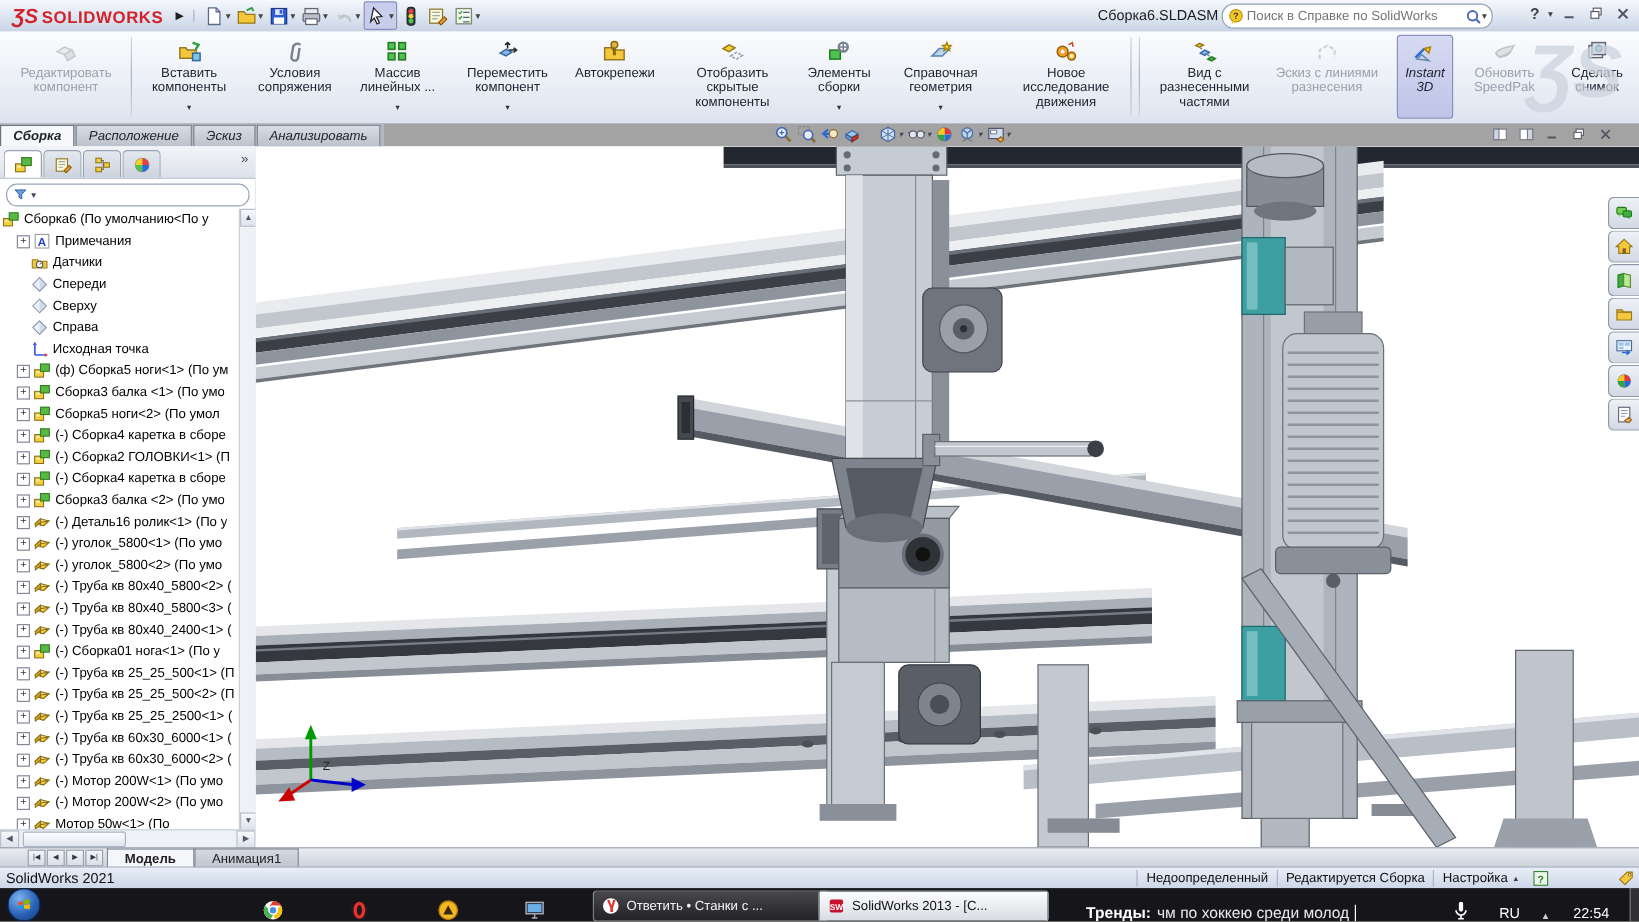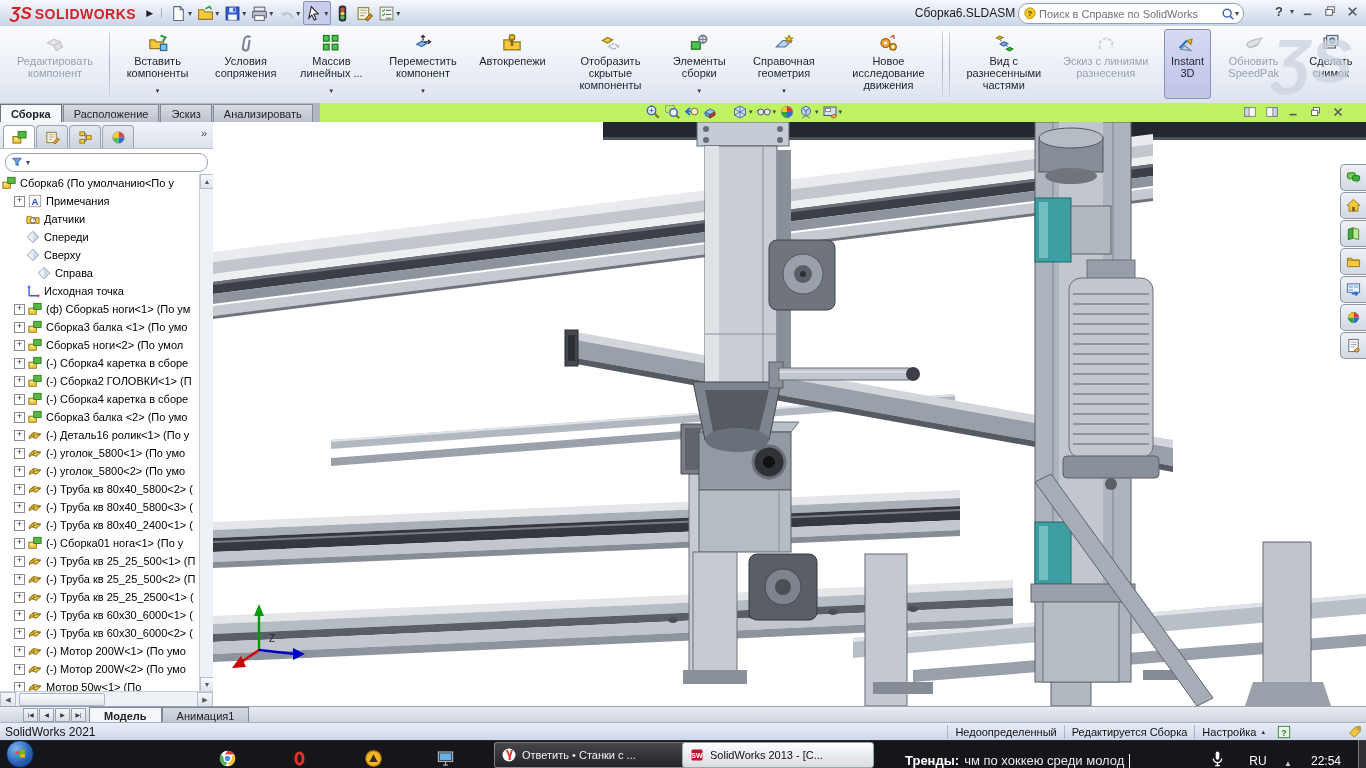--- a/index.html
+++ b/index.html
@@ -35,26 +35,26 @@
     background:linear-gradient(#fbfcfe,#e8edf5 65%,#dde3ee);border-bottom:1px solid #98a1b0;}
   .ribbon-inner{position:absolute;left:4px;top:3px;display:flex;align-items:stretch;height:70px;}
   .rbtn{display:flex;flex-direction:column;align-items:center;justify-content:flex-start;
     padding:3px 5px 1px;margin:0 1px;border:1px solid transparent;border-radius:3px;
     font-size:11px;line-height:12px;color:#1c2230;text-align:center;max-width:88px;}
   .rbtn .icon{width:20px;height:20px;margin-bottom:2px;flex:0 0 auto;}
   .rbtn .rlabel{max-height:36px;overflow:hidden;}
   .rbtn .caret{font-size:7px;color:#333;margin-top:auto;}
   .rbtn.disabled{color:#9aa1ae;}
   .rbtn.disabled .icon{opacity:.45;filter:grayscale(85%);}
-  .rbtn.active{background:linear-gradient(#d6daf2,#bfc4e8);border:1px solid #8b90bf;}
+  .rbtn.active{background:linear-gradient(#d6daf2,#bfc4e8);border:1px solid #8b90bf;font-style:italic;}
   .rsep{width:1px;background:linear-gradient(#cfd6e2,#aab3c2,#cfd6e2);margin:2px 3px;}
   .ds-watermark{position:absolute;right:14px;top:4px;font-size:62px;line-height:62px;
     font-style:italic;font-weight:bold;color:#ccd3de;opacity:.75;}
   
-  .tabrow{position:absolute;top:103px;left:0;right:0;height:19px;background:#bef264;}
+  .tabrow{position:absolute;top:103px;left:0;right:0;height:19px;background:#a3a3a3;font-style:italic;}
   .tabs-left{position:absolute;left:0;top:0;width:320px;height:19px;background:#b2b8c3;display:flex;align-items:flex-end;}
   .ctab{height:17px;display:flex;align-items:center;padding:0 10px;font-size:11px;color:#20242c;
     background:linear-gradient(#d8dce3,#bcc2cc);border:1px solid #848c99;border-bottom:none;margin-right:1px;}
   .ctab.active{background:#f7f8fa;font-weight:bold;border-color:#6c7380;}
   .headsup{position:absolute;left:645px;top:1px;display:flex;align-items:center;gap:3px;}
   .hbtn{display:flex;align-items:center;}
   .hbtn .icon{width:16px;height:16px;}
   .hbtn .caret{font-size:7px;color:#445;margin-left:1px;}
   .hgap{width:8px;}
   .doc-controls{position:absolute;left:1243px;top:2px;display:flex;align-items:center;gap:8px;}
@@ -666,21 +666,21 @@
           <div class="trow" style="padding-left: 14px;">
             <span class="texp-sp"></span>
             <span class="ticon icon">
               <svg viewBox="0 0 16 16" width="100%" height="100%">
                 <path d="M8 1.5L14.5 8 8 14.5 1.5 8z" fill="rgba(150,180,220,.18)" stroke="#8a94a8"></path>
                 <path d="M8 1.5L14.5 8 8 14.5z" fill="rgba(120,150,200,.25)"></path>
               </svg>
             </span>
             <span class="tlabel">Сверху</span>
           </div>
-          <div class="trow" style="padding-left: 25px;">
+          <div class="trow" style="padding-left: 14px;">
             <span class="texp-sp"></span>
             <span class="ticon icon">
               <svg viewBox="0 0 16 16" width="100%" height="100%">
                 <path d="M8 1.5L14.5 8 8 14.5 1.5 8z" fill="rgba(150,180,220,.18)" stroke="#8a94a8"></path>
                 <path d="M8 1.5L14.5 8 8 14.5z" fill="rgba(120,150,200,.25)"></path>
               </svg>
             </span>
             <span class="tlabel">Справа</span>
           </div>
           <div class="trow" style="padding-left: 14px;">

